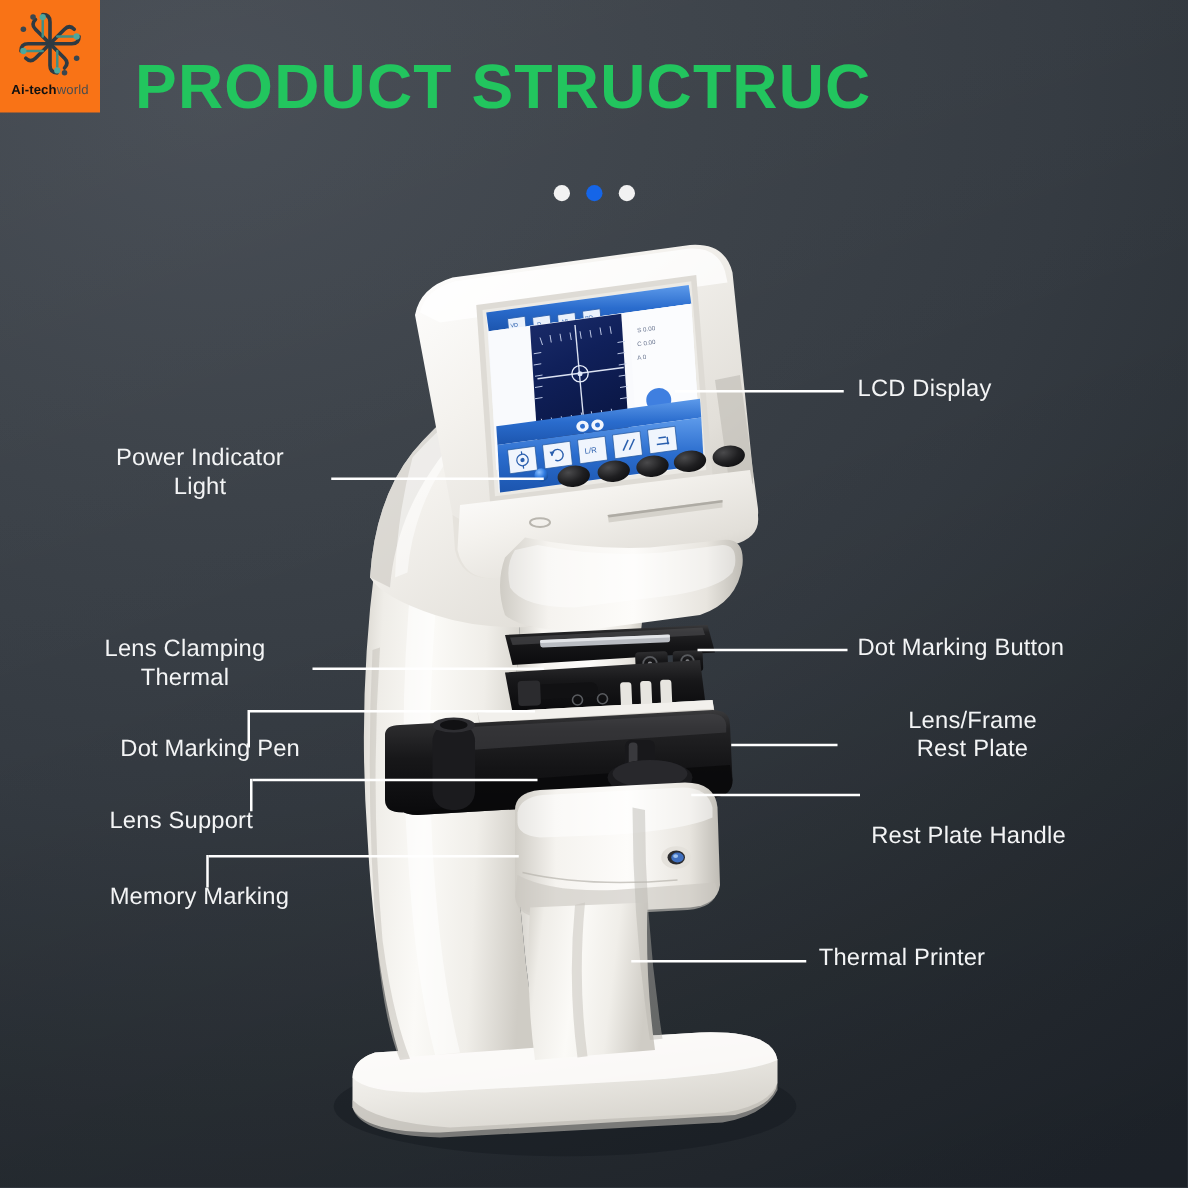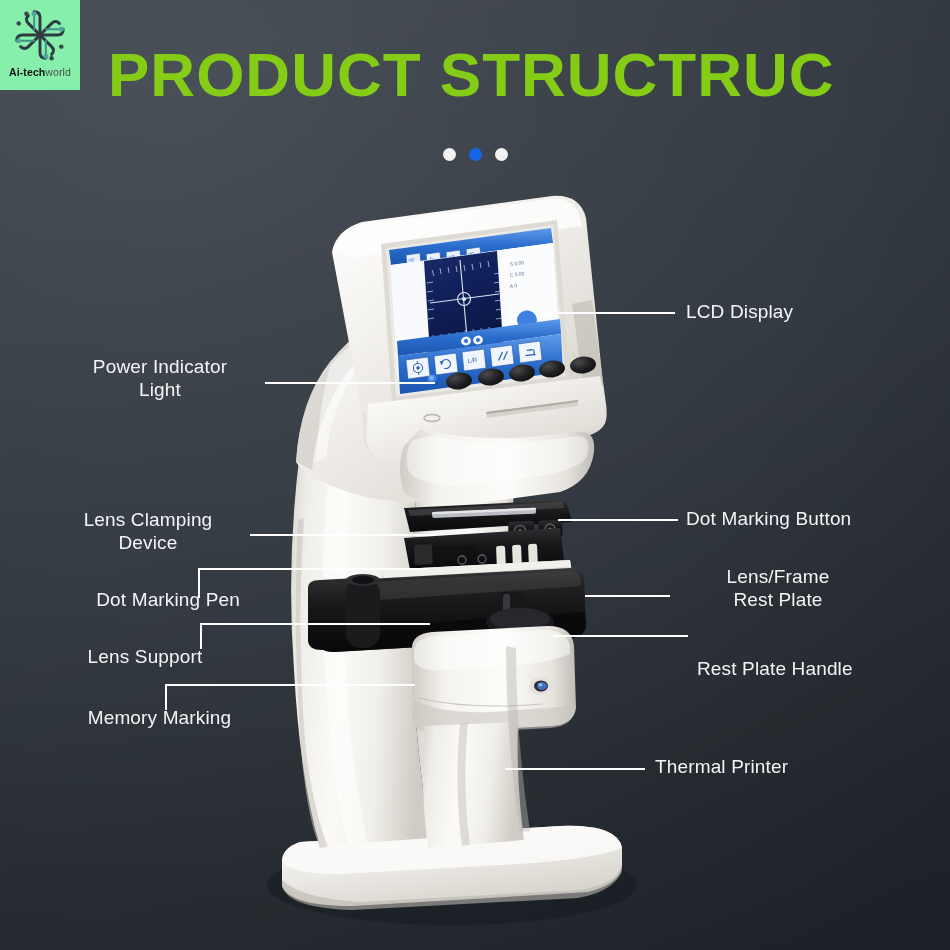--- a/index.html
+++ b/index.html
@@ -17,37 +17,37 @@
       radial-gradient(130% 110% at 18% 8%, #454b53 0%, #3c4249 28%, #343a41 55%, #2a3036 78%, #222830 100%);
   }
   #bg-vignette{
     position:absolute; inset:0;
     background:linear-gradient(160deg, rgba(255,255,255,.035) 0%, rgba(0,0,0,0) 45%, rgba(0,0,0,.18) 100%);
   }
 
   
   #logo {
     position:absolute; left:0; top:0; width:80px; height:90px;
-    background:#86efac;
+    background:#f97316;
     display:flex; flex-direction:column; align-items:center; justify-content:flex-start;
     padding-top:4px;
     z-index:20;
   }
   #logo-mark { width:62px; height:62px; position:relative; }
   #logo-text {
     font-size:10.5px; letter-spacing:.1px; line-height:1;
     margin-top:1px; white-space:nowrap;
   }
   #logo-text .b { color:#111; font-weight:bold; }
   #logo-text .l { color:#4d4d4d; font-weight:normal; }
 
   #title {
     position:absolute; left:108px; top:44px;
-    font-size:62px; font-weight:bold; letter-spacing:1px;
-    color:#84cc16; line-height:1;
+    font-size:50px; font-weight:bold; letter-spacing:1px;
+    color:#22c55e; line-height:1;
     white-space:nowrap;
     font-family:"Liberation Sans", sans-serif;
   }
 
   #dots {
     position:absolute; left:0; right:0; top:148px;
     display:flex; justify-content:center; gap:13px;
   }
   .dot { width:13px; height:13px; border-radius:50%; background:#f2f2f2; }
   .dot.active { background:#1565e8; }
@@ -485,21 +485,21 @@
   <div class="h" style="left:0; top:0; width:135px;"></div>
 </div>
 
 <div class="leader" style="left:505px; top:768px; width:140px; height:3px;">
   <div class="h" style="left:0; top:0; width:140px;"></div>
 </div>
 
 <div class="label l" style="left:60px; top:355px; width:200px;">Power Indicator
 Light</div>
 <div class="label l" style="left:48px; top:508px; width:200px;">Lens Clamping
-Device</div>
+Thermal</div>
 <div class="label l" style="left:60px; top:588px; width:180px;text-align:right;">Dot Marking Pen</div>
 <div class="label l" style="left:65px; top:645px; width:160px;">Lens Support</div>
 <div class="label l" style="left:62px; top:706px; width:195px;">Memory Marking</div>
 
 <div class="label r" style="left:686px; top:300px; width:240px;">LCD Display</div>
 <div class="label r" style="left:686px; top:507px; width:250px;">Dot Marking Button</div>
 <div class="label r" style="left:678px; top:565px; width:200px; text-align:center;">Lens/Frame
 Rest Plate</div>
 <div class="label r" style="left:697px; top:624px; width:250px;margin-top:33px;">Rest Plate Handle</div>
 <div class="label r" style="left:655px; top:755px; width:250px;">Thermal Printer</div>

